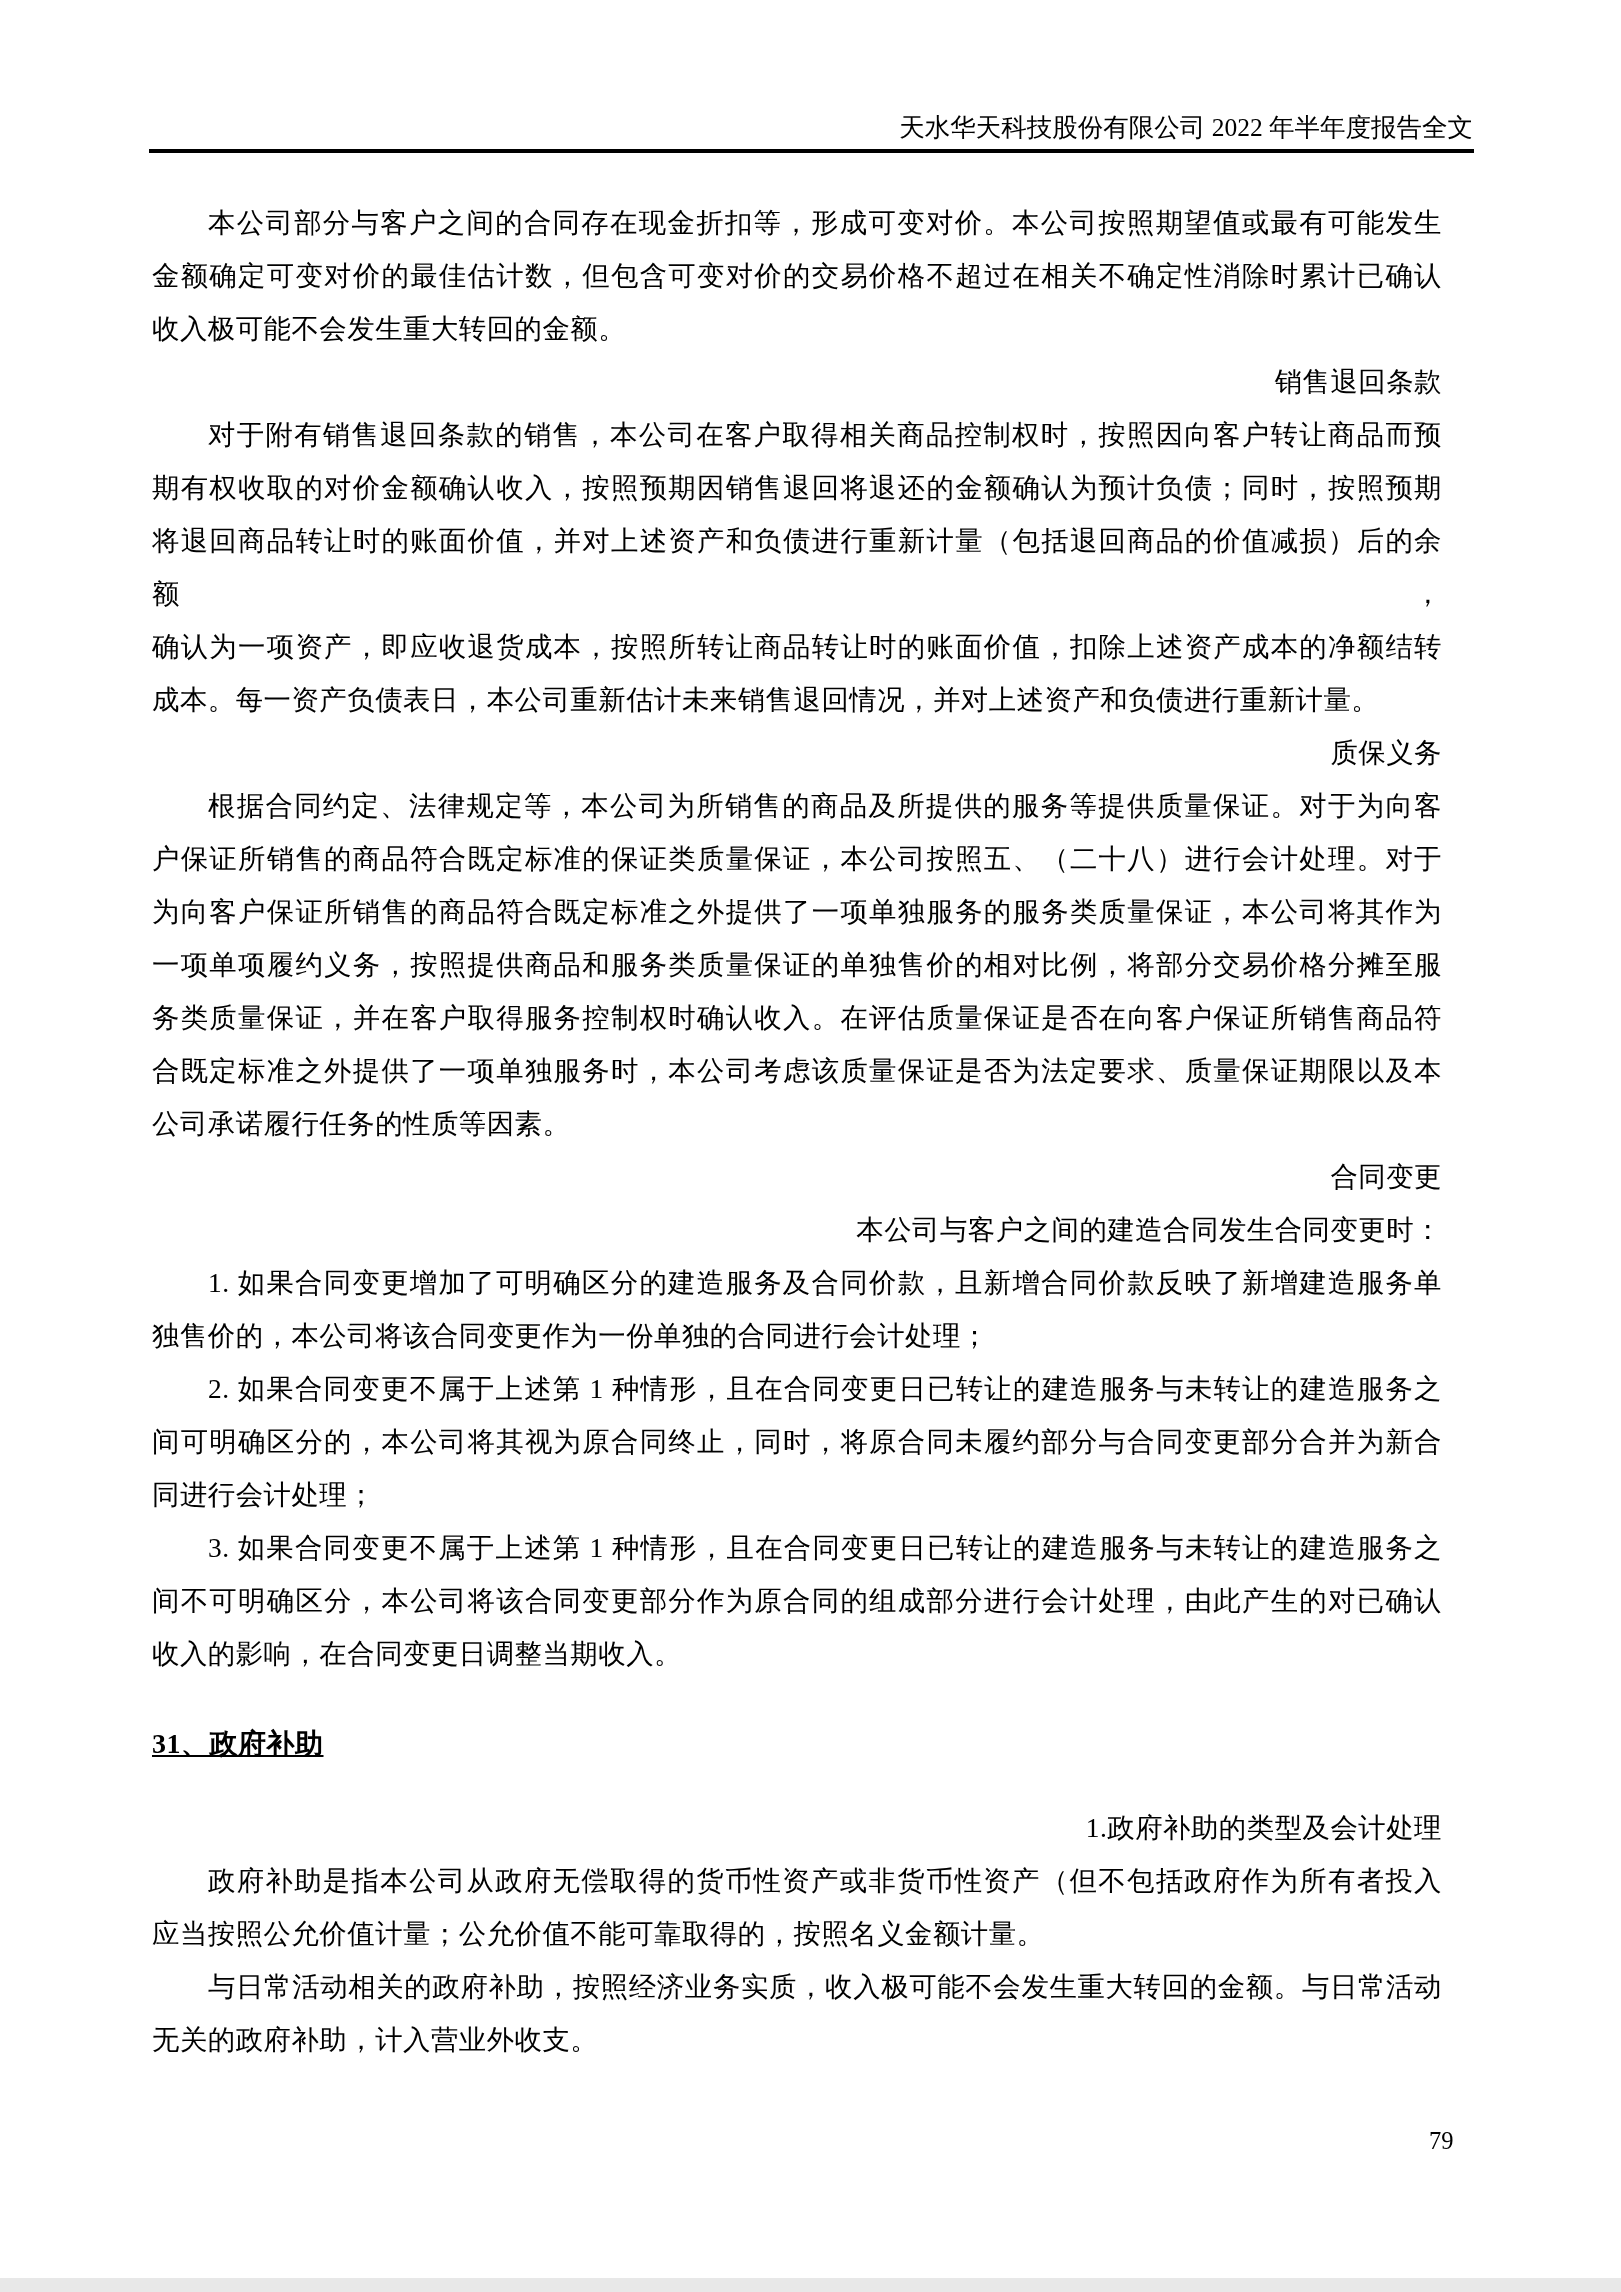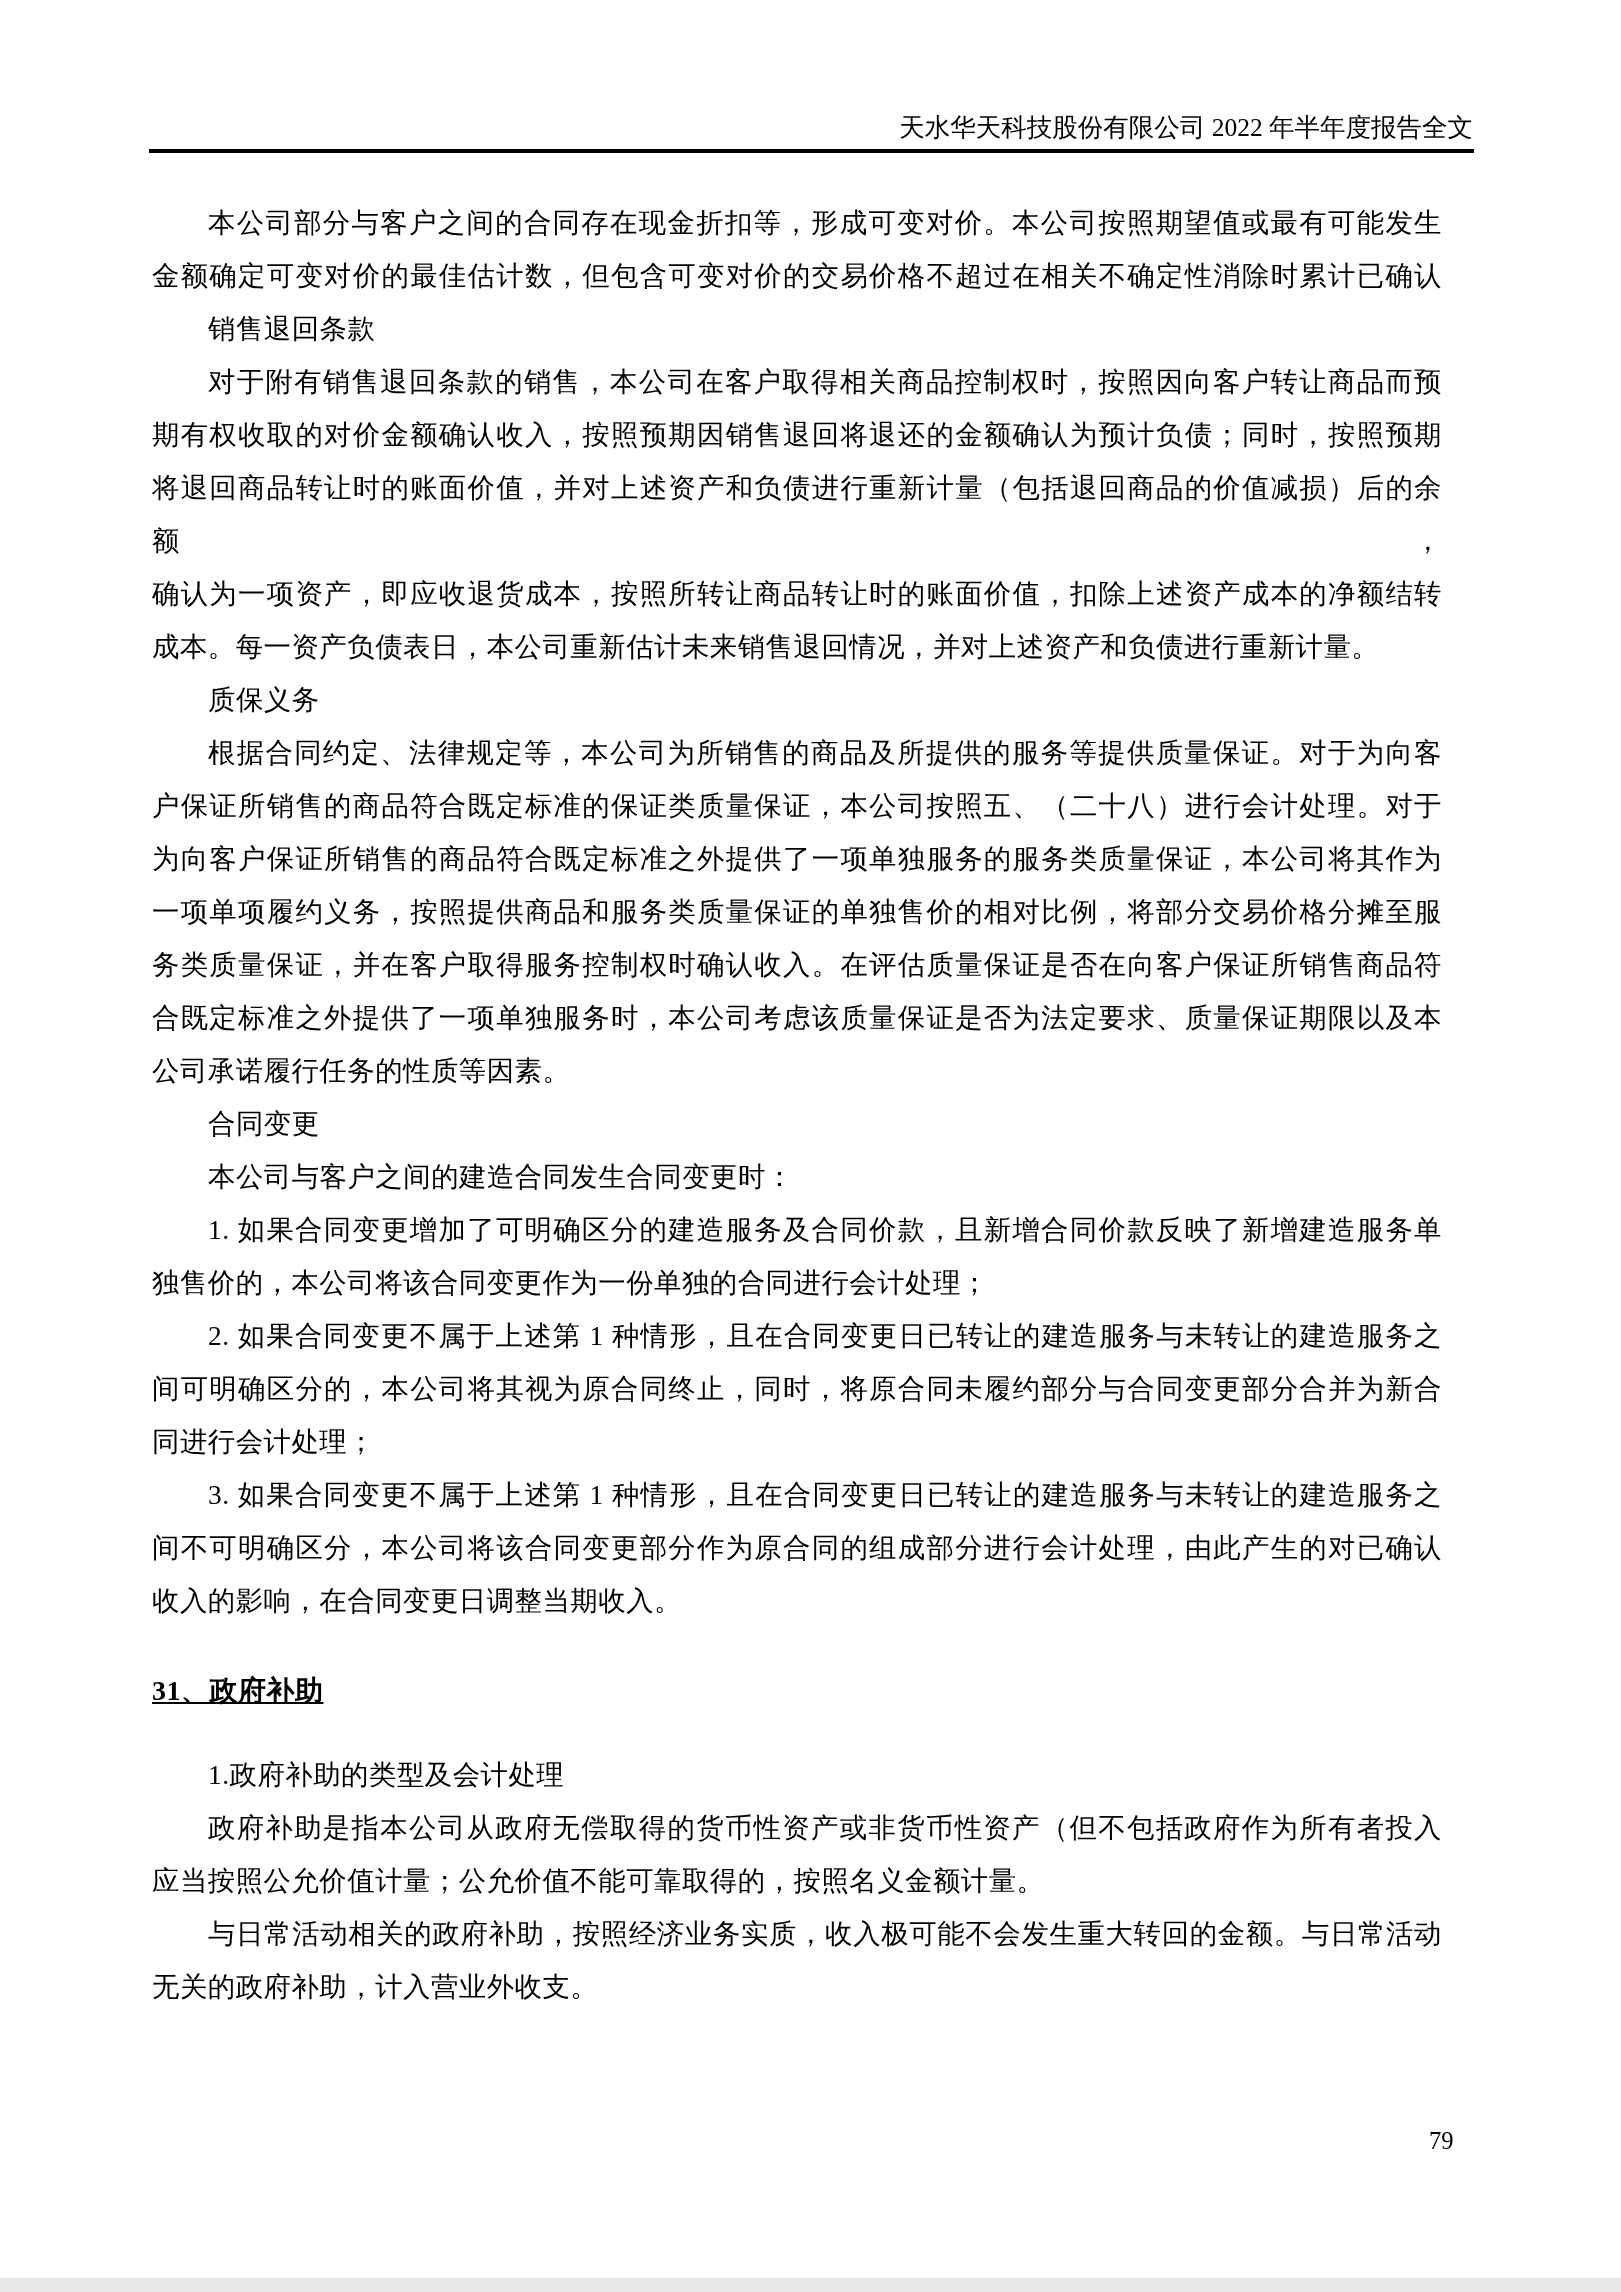--- a/index.html
+++ b/index.html
@@ -32,41 +32,42 @@
   .t-line{
     min-height:53px;
     text-align:left;
     letter-spacing:0.5px;
   }
   .t-line.fill{
     text-align:justify;
     text-align-last:justify;
     text-justify:inter-character;
   }
-  .t-line.indent{ padding-left:56px; }
+  .t-line.indent{ padding-left:56px;text-align:right; }
   .t-line.heading{
     font-weight:bold;
     font-size:28px;
     text-decoration:underline;
   }
   .page-number{
     position:absolute;
     left:1429px;top:2125px;
     font-size:24.5px;line-height:31px;
   }
 </style>
 </head>
 <body>
 
 <div class="page">
   <div class="header-bar">天水华天科技股份有限公司 2022 年半年度报告全文</div>
   <div class="header-rule"></div>
   <div class="doc-body">
       <div class="t-line fill indent">本公司部分与客户之间的合同存在现金折扣等，形成可变对价。本公司按照期望值或最有可能发生</div>
       <div class="t-line fill">金额确定可变对价的最佳估计数，但包含可变对价的交易价格不超过在相关不确定性消除时累计已确认</div>
+      <div class="t-line">收入极可能不会发生重大转回的金额。</div>
       <div class="t-line indent">销售退回条款</div>
       <div class="t-line fill indent">对于附有销售退回条款的销售，本公司在客户取得相关商品控制权时，按照因向客户转让商品而预</div>
       <div class="t-line fill">期有权收取的对价金额确认收入，按照预期因销售退回将退还的金额确认为预计负债；同时，按照预期</div>
       <div class="t-line fill">将退回商品转让时的账面价值，并对上述资产和负债进行重新计量（包括退回商品的价值减损）后的余额，</div>
       <div class="t-line fill">确认为一项资产，即应收退货成本，按照所转让商品转让时的账面价值，扣除上述资产成本的净额结转</div>
       <div class="t-line">成本。每一资产负债表日，本公司重新估计未来销售退回情况，并对上述资产和负债进行重新计量。</div>
       <div class="t-line indent">质保义务</div>
       <div class="t-line fill indent">根据合同约定、法律规定等，本公司为所销售的商品及所提供的服务等提供质量保证。对于为向客</div>
       <div class="t-line fill">户保证所销售的商品符合既定标准的保证类质量保证，本公司按照五、（二十八）进行会计处理。对于</div>
       <div class="t-line fill">为向客户保证所销售的商品符合既定标准之外提供了一项单独服务的服务类质量保证，本公司将其作为</div>

